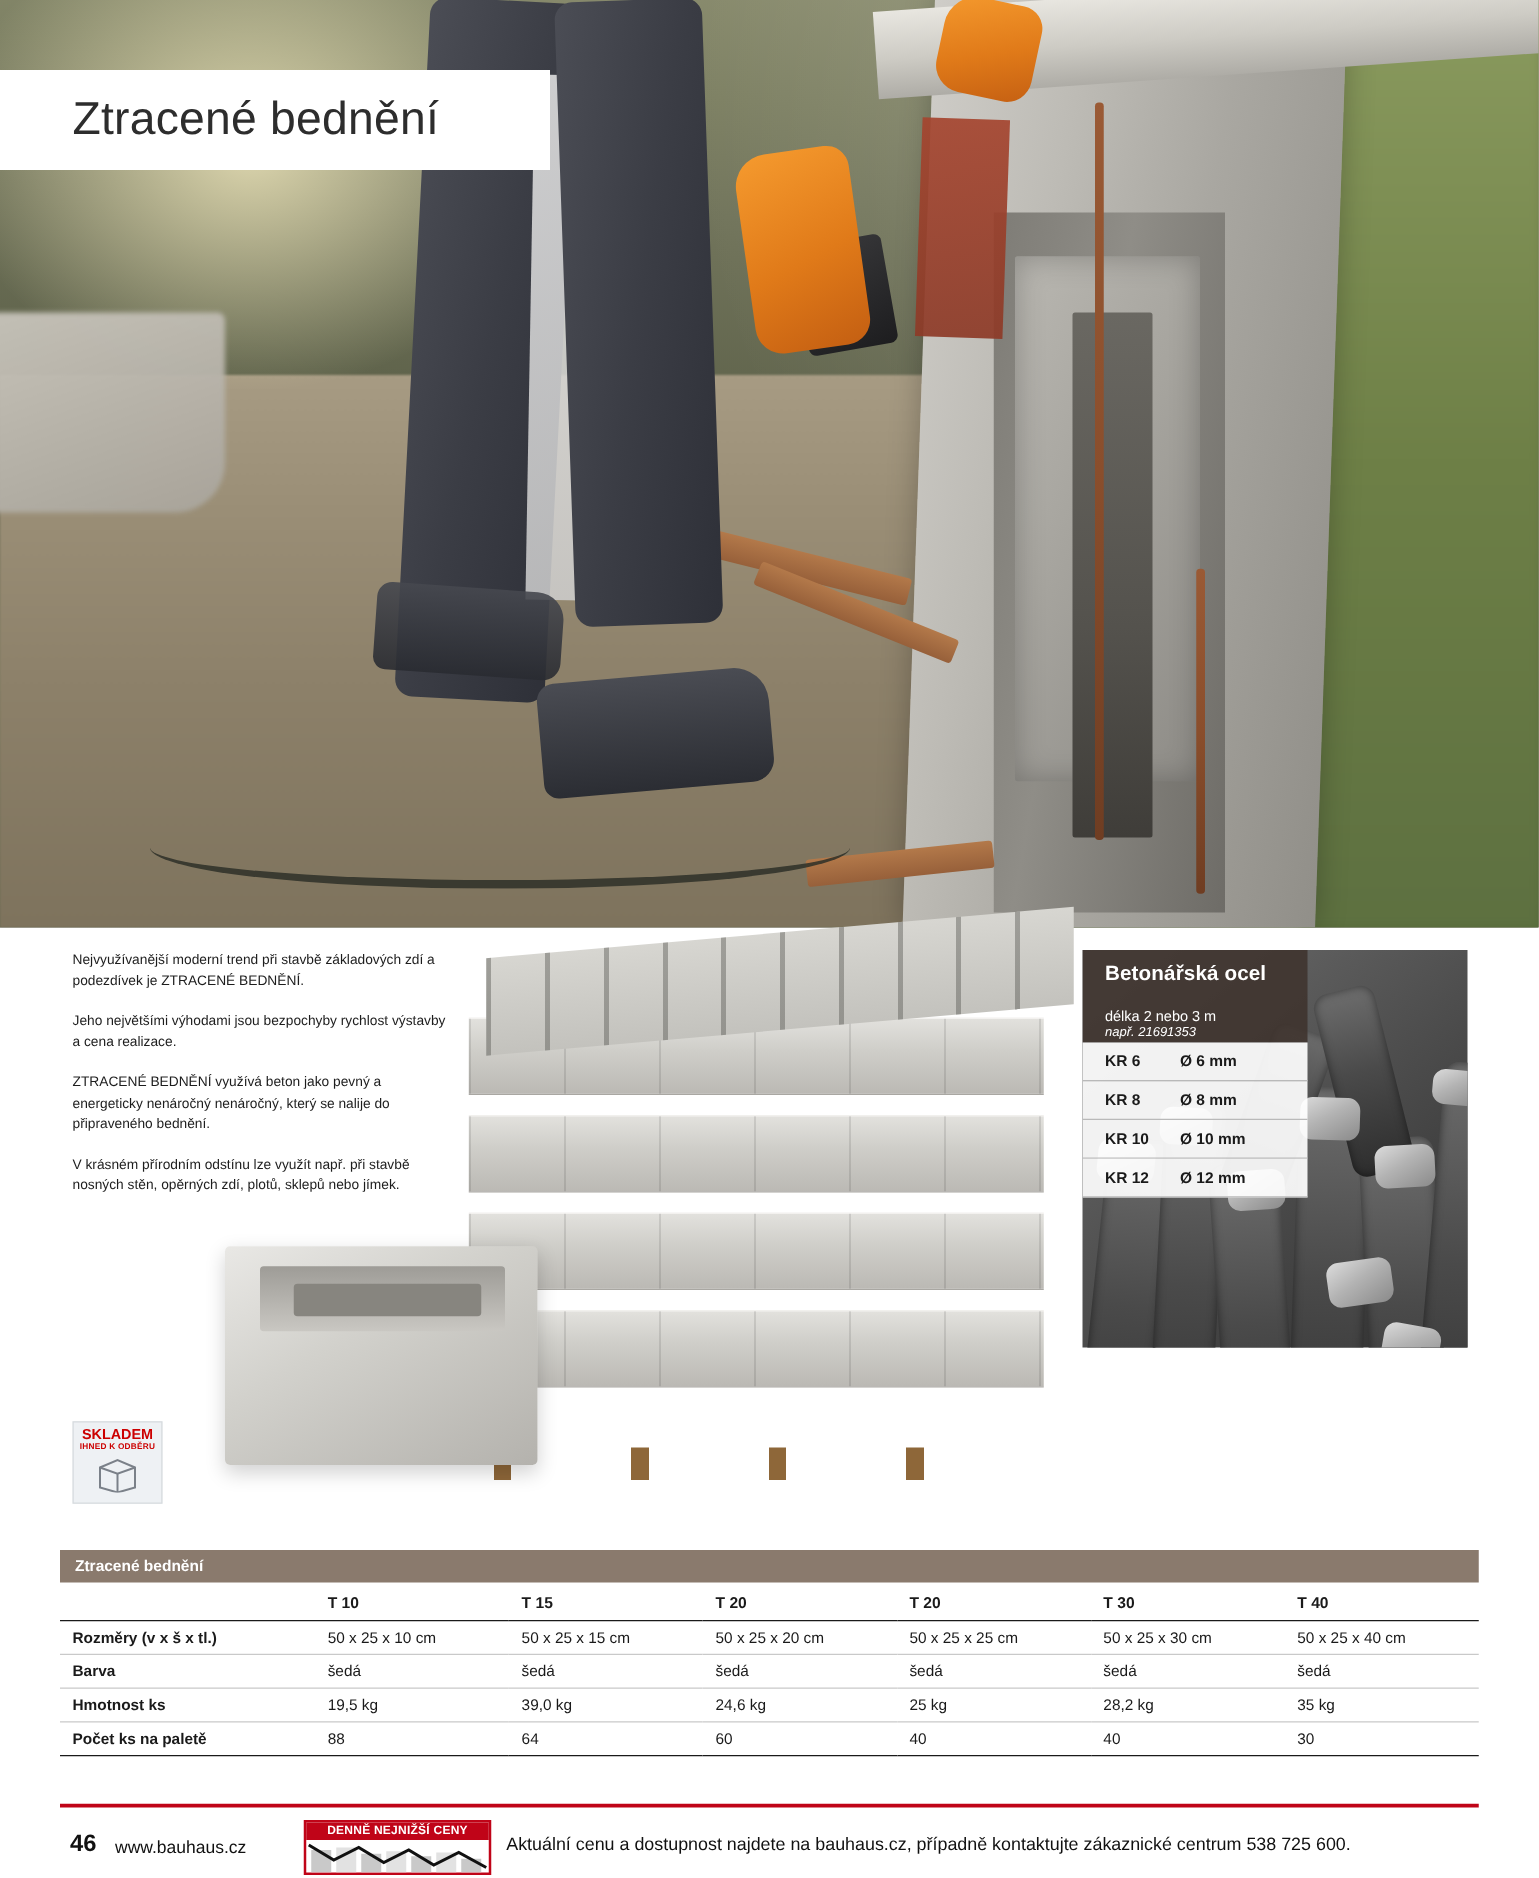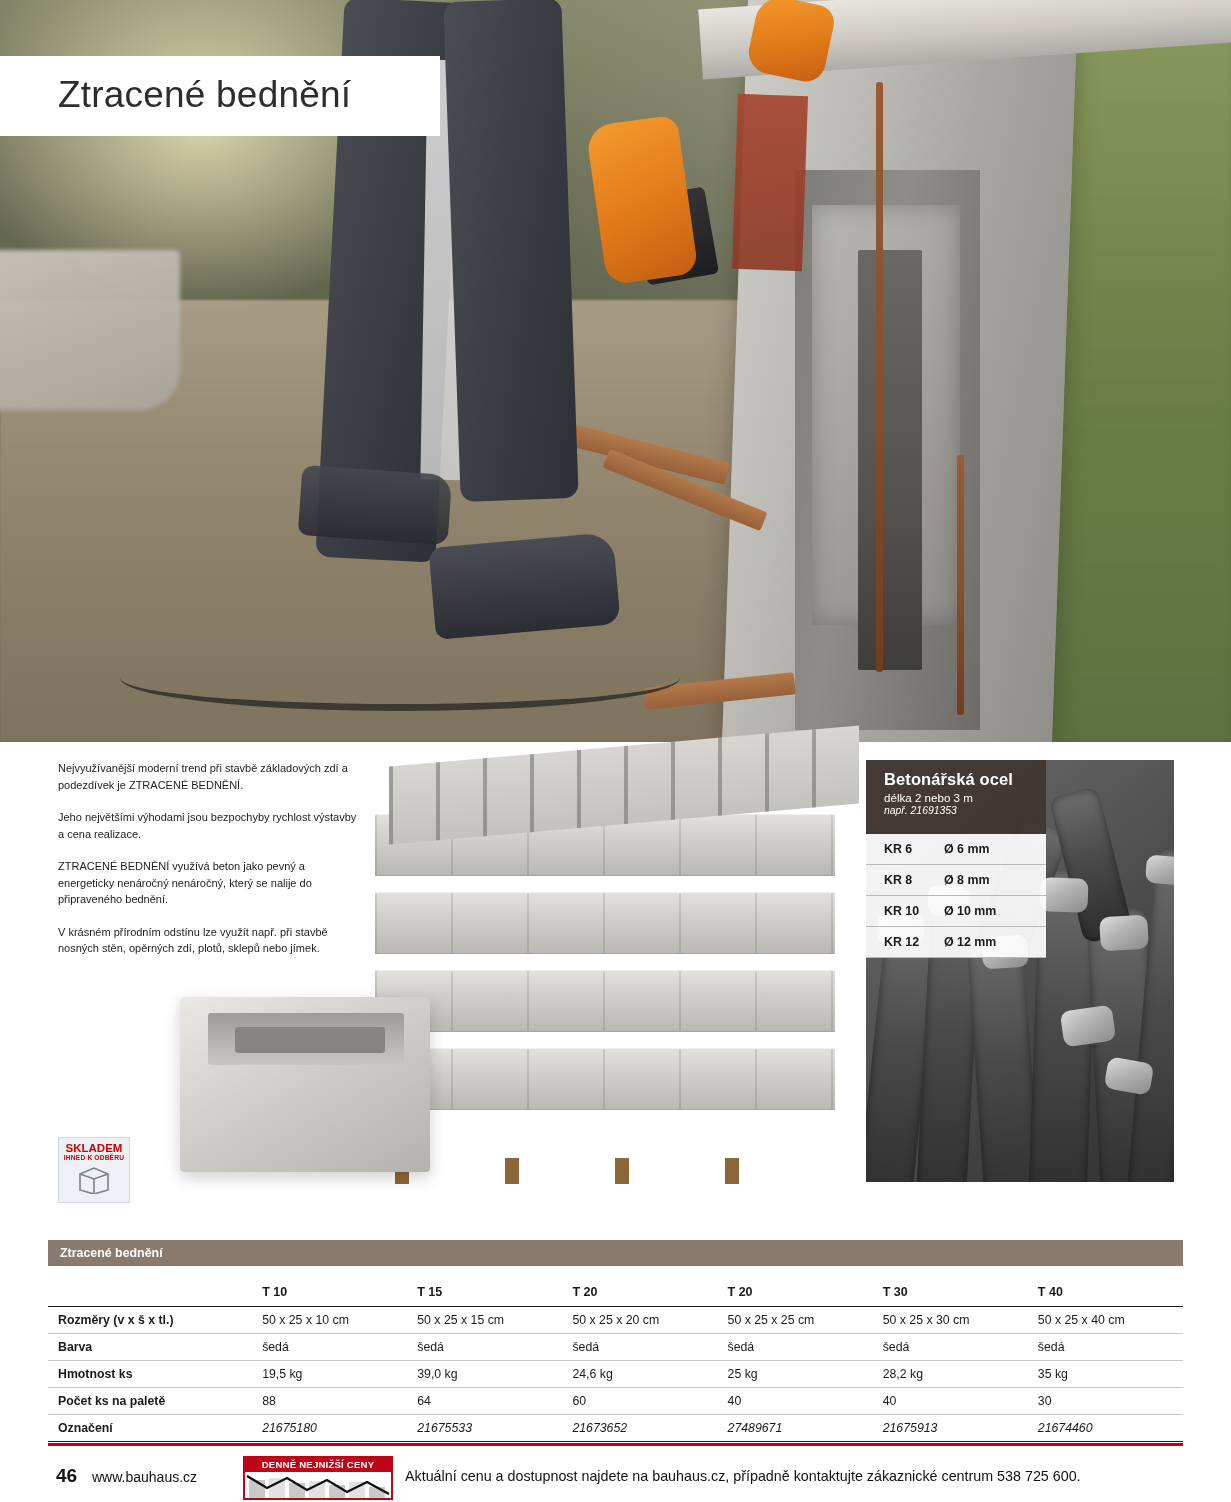--- a/index.html
+++ b/index.html
@@ -263,21 +263,21 @@
   }
   .single-block .slot2 {
     position:absolute; left:55px; top:30px; width:150px; height:26px;
     background:#87857f;
     border-radius:3px;
   }
 
   
   .rebar-card {
     position:absolute;
-    left:866px; top:18px; width:308px; height:422px;
+    left:866px; top:18px; width:308px; height:318px;
     overflow:hidden;
     background:linear-gradient(140deg,#6f6f6f 0%, #4e4e4e 50%, #2f2f2f 100%);
   }
   .rebar-photo { position:absolute; inset:0; }
   .rb {
     position:absolute;
     background:linear-gradient(180deg,#6d6d6d 0%, #4a4a4a 45%, #2d2d2d 100%);
     border-radius:12px;
     box-shadow:inset 0 0 8px rgba(0,0,0,.5);
   }
@@ -289,21 +289,21 @@
   .rebar-head {
     position:absolute; left:0; top:0; width:180px; height:74px;
     background:rgba(62,50,44,0.86);
     color:#fff;
     padding:10px 12px 0 18px;
   }
   .rebar-head .t {
     font-size:16.5px; font-weight:bold; letter-spacing:.1px;
   }
   .rebar-head .s {
-    font-size:11.6px; margin-top:2px;
+    font-size:11.6px; margin-top:18px;
   }
   .rebar-head .s2 {
     font-size:10.4px; font-style:italic; margin-top:1px;
   }
   .rebar-rows { position:absolute; left:0; top:74px; width:180px; }
   .rebar-row {
     display:flex; height:31px; align-items:center;
     background:rgba(255,255,255,0.92);
     border-bottom:1px solid #b9b9b9;
     font-size:12.4px;
@@ -318,21 +318,21 @@
     color:#ffffff;
     font-size:12.4px;
     font-weight:bold;
     padding:6px 12px;
   }
   table { border-collapse:collapse; width:100%; font-size:12.3px; }
   th, td { text-align:left; padding:6px 10px; }
   thead th {
     font-weight:bold; font-size:12.5px;
     border-bottom:1px solid #1a1a1a;
-    padding-top:19px; padding-bottom:7px;
+    padding-top:9px; padding-bottom:7px;
   }
   tbody td { border-bottom:1px solid #c9c9c9; }
   tbody tr:last-child td { border-bottom:1px solid #1a1a1a; }
   tbody td.rowhead { font-weight:bold; width:200px; }
   tbody tr.code td { font-style:italic; }
   td.col { width:152px; }
 
   
   .footer { position:absolute; left:0; top:1443px; width:1231px; height:59px; }
   .footer-rule { position:absolute; left:48px; top:0; width:1135px; height:3px; background:#c00418; }
@@ -525,29 +525,20 @@
       </tr>
       <tr>
         <td class="rowhead">Počet ks na paletě</td>
         <td class="col">88</td>
         <td class="col">64</td>
         <td class="col">60</td>
         <td class="col">40</td>
         <td class="col">40</td>
         <td class="col">30</td>
       </tr>
-      <tr class="code">
-        <td class="rowhead" style="font-style:normal">Označení</td>
-        <td class="col">21675180</td>
-        <td class="col">21675533</td>
-        <td class="col">21673652</td>
-        <td class="col">27489671</td>
-        <td class="col">21675913</td>
-        <td class="col">21674460</td>
-      </tr>
     </tbody>
   </table>
 </div>
 
 <div class="footer">
   <div class="footer-rule"></div>
   <div class="page-no">46</div>
   <div class="site">www.bauhaus.cz</div>
 
   <div class="deal-badge">

